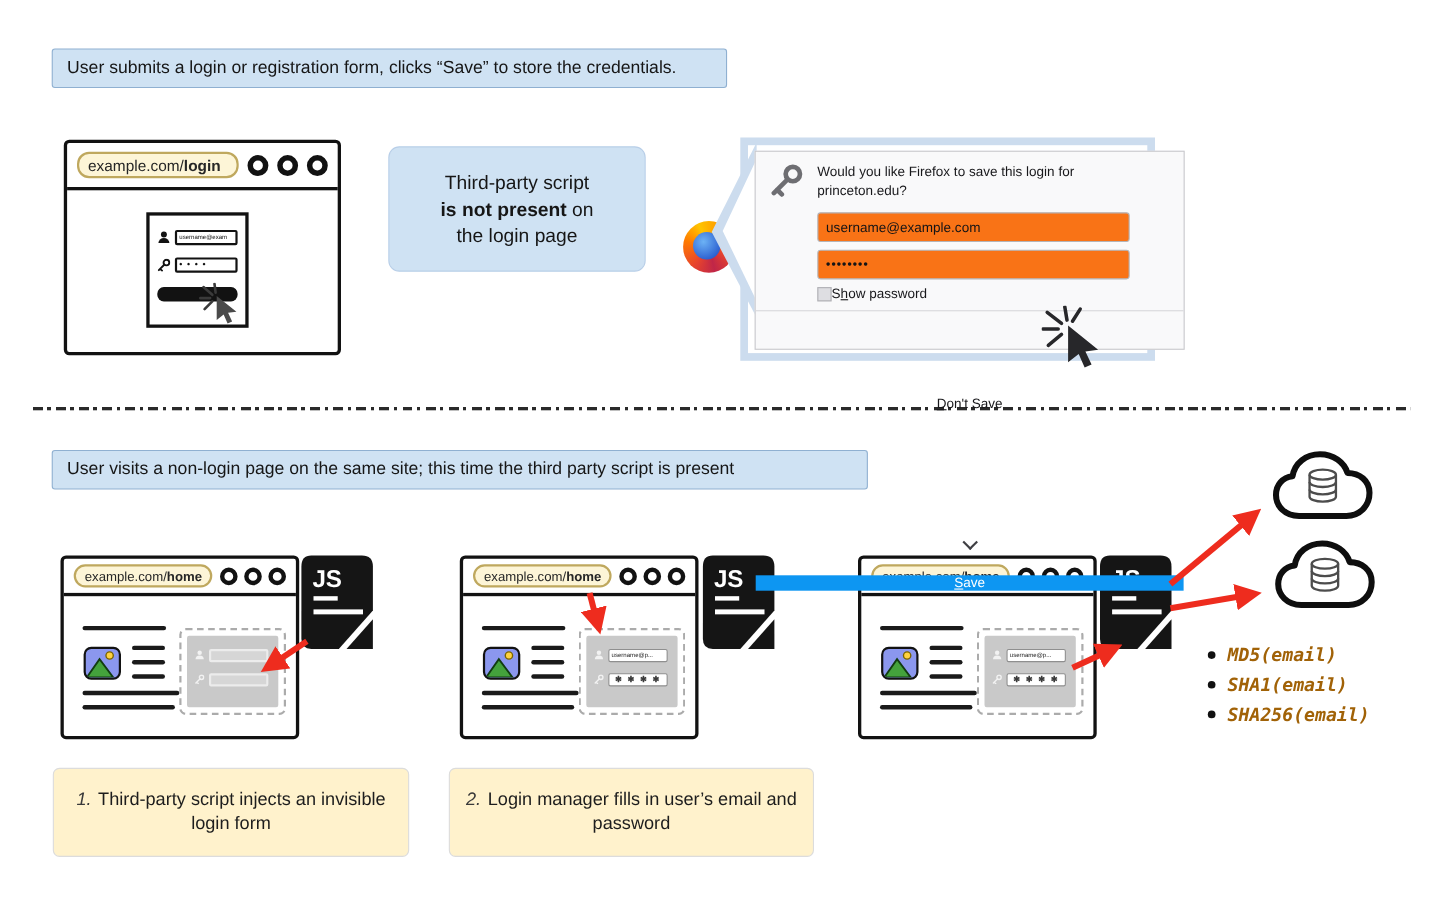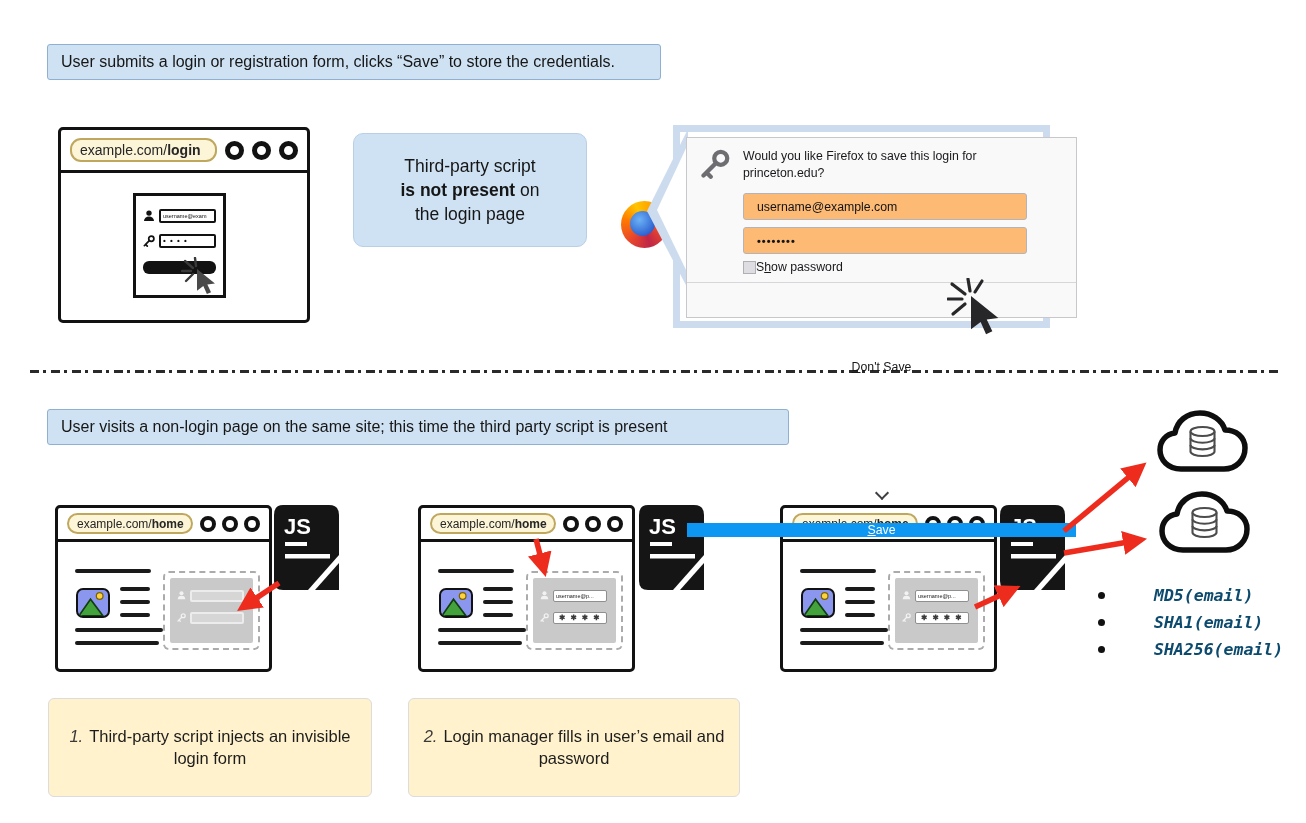--- a/index.html
+++ b/index.html
@@ -63,21 +63,21 @@
 
   
   .bubbleframe{position:absolute;left:673px;top:125px;width:377px;height:203px;background:#fff;
                border:7px solid var(--bubble-blue);box-sizing:border-box;}
   .bubbletail{position:absolute;left:642px;top:127px;z-index:2;}
   .dialog{position:absolute;left:686px;top:137px;width:391px;height:181px;background:#f9f9fa;
           border:1px solid #c8c8cc;box-sizing:border-box;z-index:3;}
   .dkey{position:absolute;left:13px;top:11px;}
   .dprompt{position:absolute;left:56px;top:10px;width:285px;font-size:12.3px;line-height:1.42;color:#18181b;}
   .dinput{position:absolute;left:56px;width:284px;height:27px;border:1px solid #b4b4b8;border-radius:3px;
-          background:#fdba74;font-size:12.3px;display:flex;align-items:center;padding-left:13px;
+          background:#f97316;font-size:12.3px;display:flex;align-items:center;padding-left:7px;
           box-sizing:border-box;color:#141416;}
   .dinput.pw{font-size:11px;font-weight:bold;letter-spacing:1px;}
   .dcheckrow{position:absolute;left:56px;top:122px;display:flex;align-items:center;
              font-size:12.3px;color:#18181b;}
   .dcheck{width:13px;height:13px;background:#dedee2;border:1px solid #b0b0b4;box-sizing:border-box;}
   .dfooter{position:absolute;left:0;right:0;bottom:0;height:34px;border-top:1px solid #d7d7db;
            display:flex;align-items:stretch;flex-direction:column;}
   .dbtn-dont{flex:0 0 168px;display:flex;align-items:center;justify-content:center;font-size:12.3px;color:#18181b;}
   .dvdiv{width:1px;background:#d7d7db;margin:8px 0;}
   .dbtn-chev{flex:0 0 56px;display:flex;align-items:center;justify-content:center;}
@@ -98,24 +98,24 @@
   
   .jsicon{position:absolute;width:70px;height:90px;}
   .cloud{position:absolute;}
   .cursor{position:absolute;pointer-events:none;z-index:8;}
   .overlay{position:absolute;left:0;top:0;pointer-events:none;z-index:7;}
 
   
   .hashes{position:absolute;left:1098px;top:582px;}
   .hrow{display:flex;align-items:center;gap:11px;height:27px;}
   .hdot{width:7px;height:7px;border-radius:50%;background:#111;flex:0 0 auto;}
-  .htxt{font-family:"DejaVu Sans Mono",monospace;font-style:italic;font-weight:600;font-size:16.5px;color:#0c4a6e;margin-left:38px;}
-
-  
-  .caption{position:absolute;top:698px;height:99px;background:var(--caption-bg);border:1px solid var(--caption-border);
+  .htxt{font-family:"DejaVu Sans Mono",monospace;font-style:italic;font-weight:600;font-size:16.5px;color:#a16207;}
+
+  
+  .caption{position:absolute;top:698px;height:81px;background:var(--caption-bg);border:1px solid var(--caption-border);
            border-radius:6px;display:flex;align-items:center;justify-content:center;text-align:center;
            font-size:16.5px;color:#1d1d1d;line-height:1.32;padding:6px 14px;box-sizing:border-box;}
   .cap1{left:48px;width:324px;}
   .cap2{left:408px;width:332px;}
   .cap3{left:768px;width:454px;}
   .cnum{font-style:italic;color:#3a3a3a;margin-right:6px;}
 </style>
 </head>
 <body>
 

